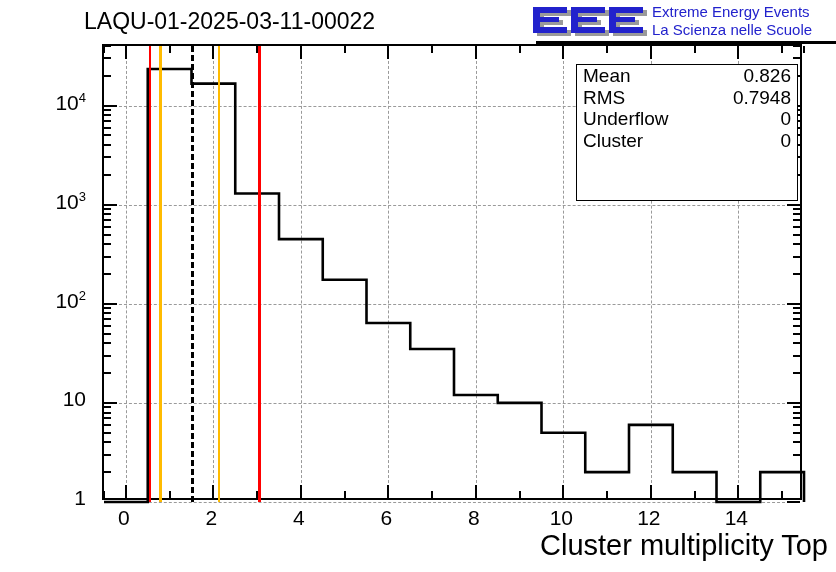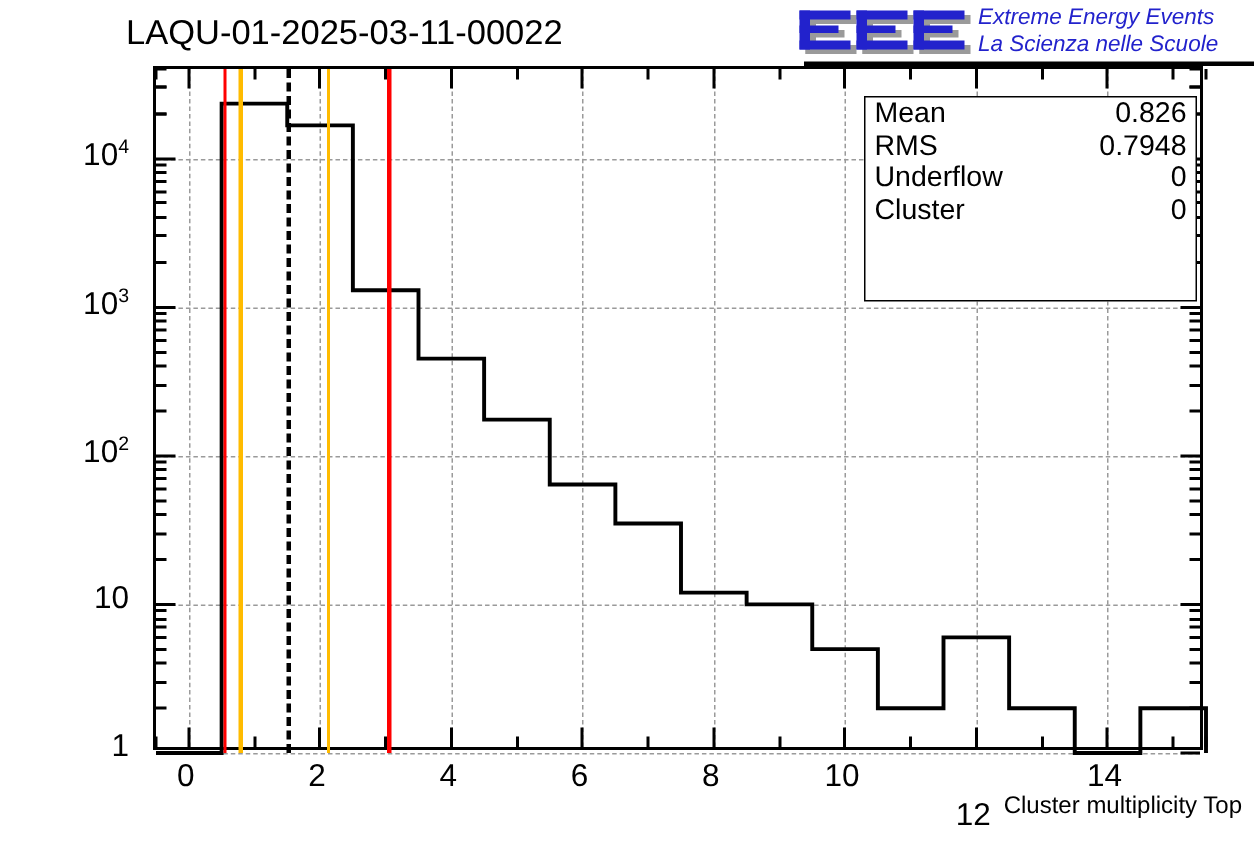--- a/index.html
+++ b/index.html
@@ -4,21 +4,21 @@
 <style>
   html,body{margin:0;padding:0;background:#ffffff;}
   body{width:836px;height:572px;overflow:hidden;font-family:"Liberation Sans",sans-serif;color:#000;}
   #root{position:relative;width:836px;height:572px;background:#fff;}
 
   
   #title{
     position:absolute;left:84px;top:8px;
     font-size:23px;letter-spacing:0px;white-space:nowrap;color:#000;
   }
-  #eee-logo{position:absolute;right:6px;top:2px;width:300px;height:40px;font-style:italic;}
+  #eee-logo{position:absolute;right:6px;top:2px;width:300px;height:40px;}
   #eee-marks{position:absolute;left:0;top:3px;width:118px;height:34px;}
   #eee-text{position:absolute;left:122px;top:1px;color:#2222cc;font-size:15px;line-height:18px;white-space:nowrap;}
   #eee-text div{letter-spacing:0px;}
   #header-rule{position:absolute;left:536px;top:41px;width:300px;height:3px;background:#000;}
 
   
   #frame{
     position:absolute;left:102px;top:44px;width:700px;height:456px;
     border:2px solid #000;box-sizing:border-box;background:transparent;
   }
@@ -39,21 +39,21 @@
   .tick-x.minor{height:7px;}
   .tick-xt{top:0;width:2px;}
   .tick-xt.major{height:13px;}
   .tick-xt.minor{height:7px;}
 
   
   .ylab{position:absolute;text-align:right;font-size:21px;white-space:nowrap;}
   .ylab sup{font-size:13px;vertical-align:super;}
   .xlab{position:absolute;text-align:center;font-size:21px;white-space:nowrap;}
   #xaxis-title{
-    position:absolute;right:8px;top:529px;font-size:16px;white-space:nowrap;color:#000;
+    position:absolute;right:8px;top:529px;font-size:29px;white-space:nowrap;color:#000;
   }
 
   
   #histsvg{position:absolute;left:0;top:0;width:700px;height:456px;overflow:visible;}
 
   
   .vline{position:absolute;width:2px;}
 
   
   #stats{
@@ -271,21 +271,21 @@
       <div class="ylab" style="top: 188.742px; left: 0px; width: 86px;">10<sup>3</sup></div>
       <div class="ylab" style="top: 89.6558px; left: 0px; width: 86px;">10<sup>4</sup></div>
     </div>
   <div id="xlab-layer">
       <div class="xlab" style="left: 98.875px; top: 506px; width: 50px;">0</div>
       <div class="xlab" style="left: 186.375px; top: 506px; width: 50px;">2</div>
       <div class="xlab" style="left: 273.875px; top: 506px; width: 50px;">4</div>
       <div class="xlab" style="left: 361.375px; top: 506px; width: 50px;">6</div>
       <div class="xlab" style="left: 448.875px; top: 506px; width: 50px;">8</div>
       <div class="xlab" style="left: 536.375px; top: 506px; width: 50px;">10</div>
-      <div class="xlab" style="left: 623.875px; top: 506px; width: 50px; margin-top: 26px;">12</div>
+      <div class="xlab" style="left: 623.875px; top: 506px; width: 50px;">12</div>
       <div class="xlab" style="left: 711.375px; top: 506px; width: 50px;">14</div>
     </div>
 
   <div id="xaxis-title">Cluster multiplicity Top</div>
 
   <div id="stats">
     <div id="stats-rows">
         <div class="stat-row">
           <span class="k">Mean</span>
           <span class="v">0.826</span>

